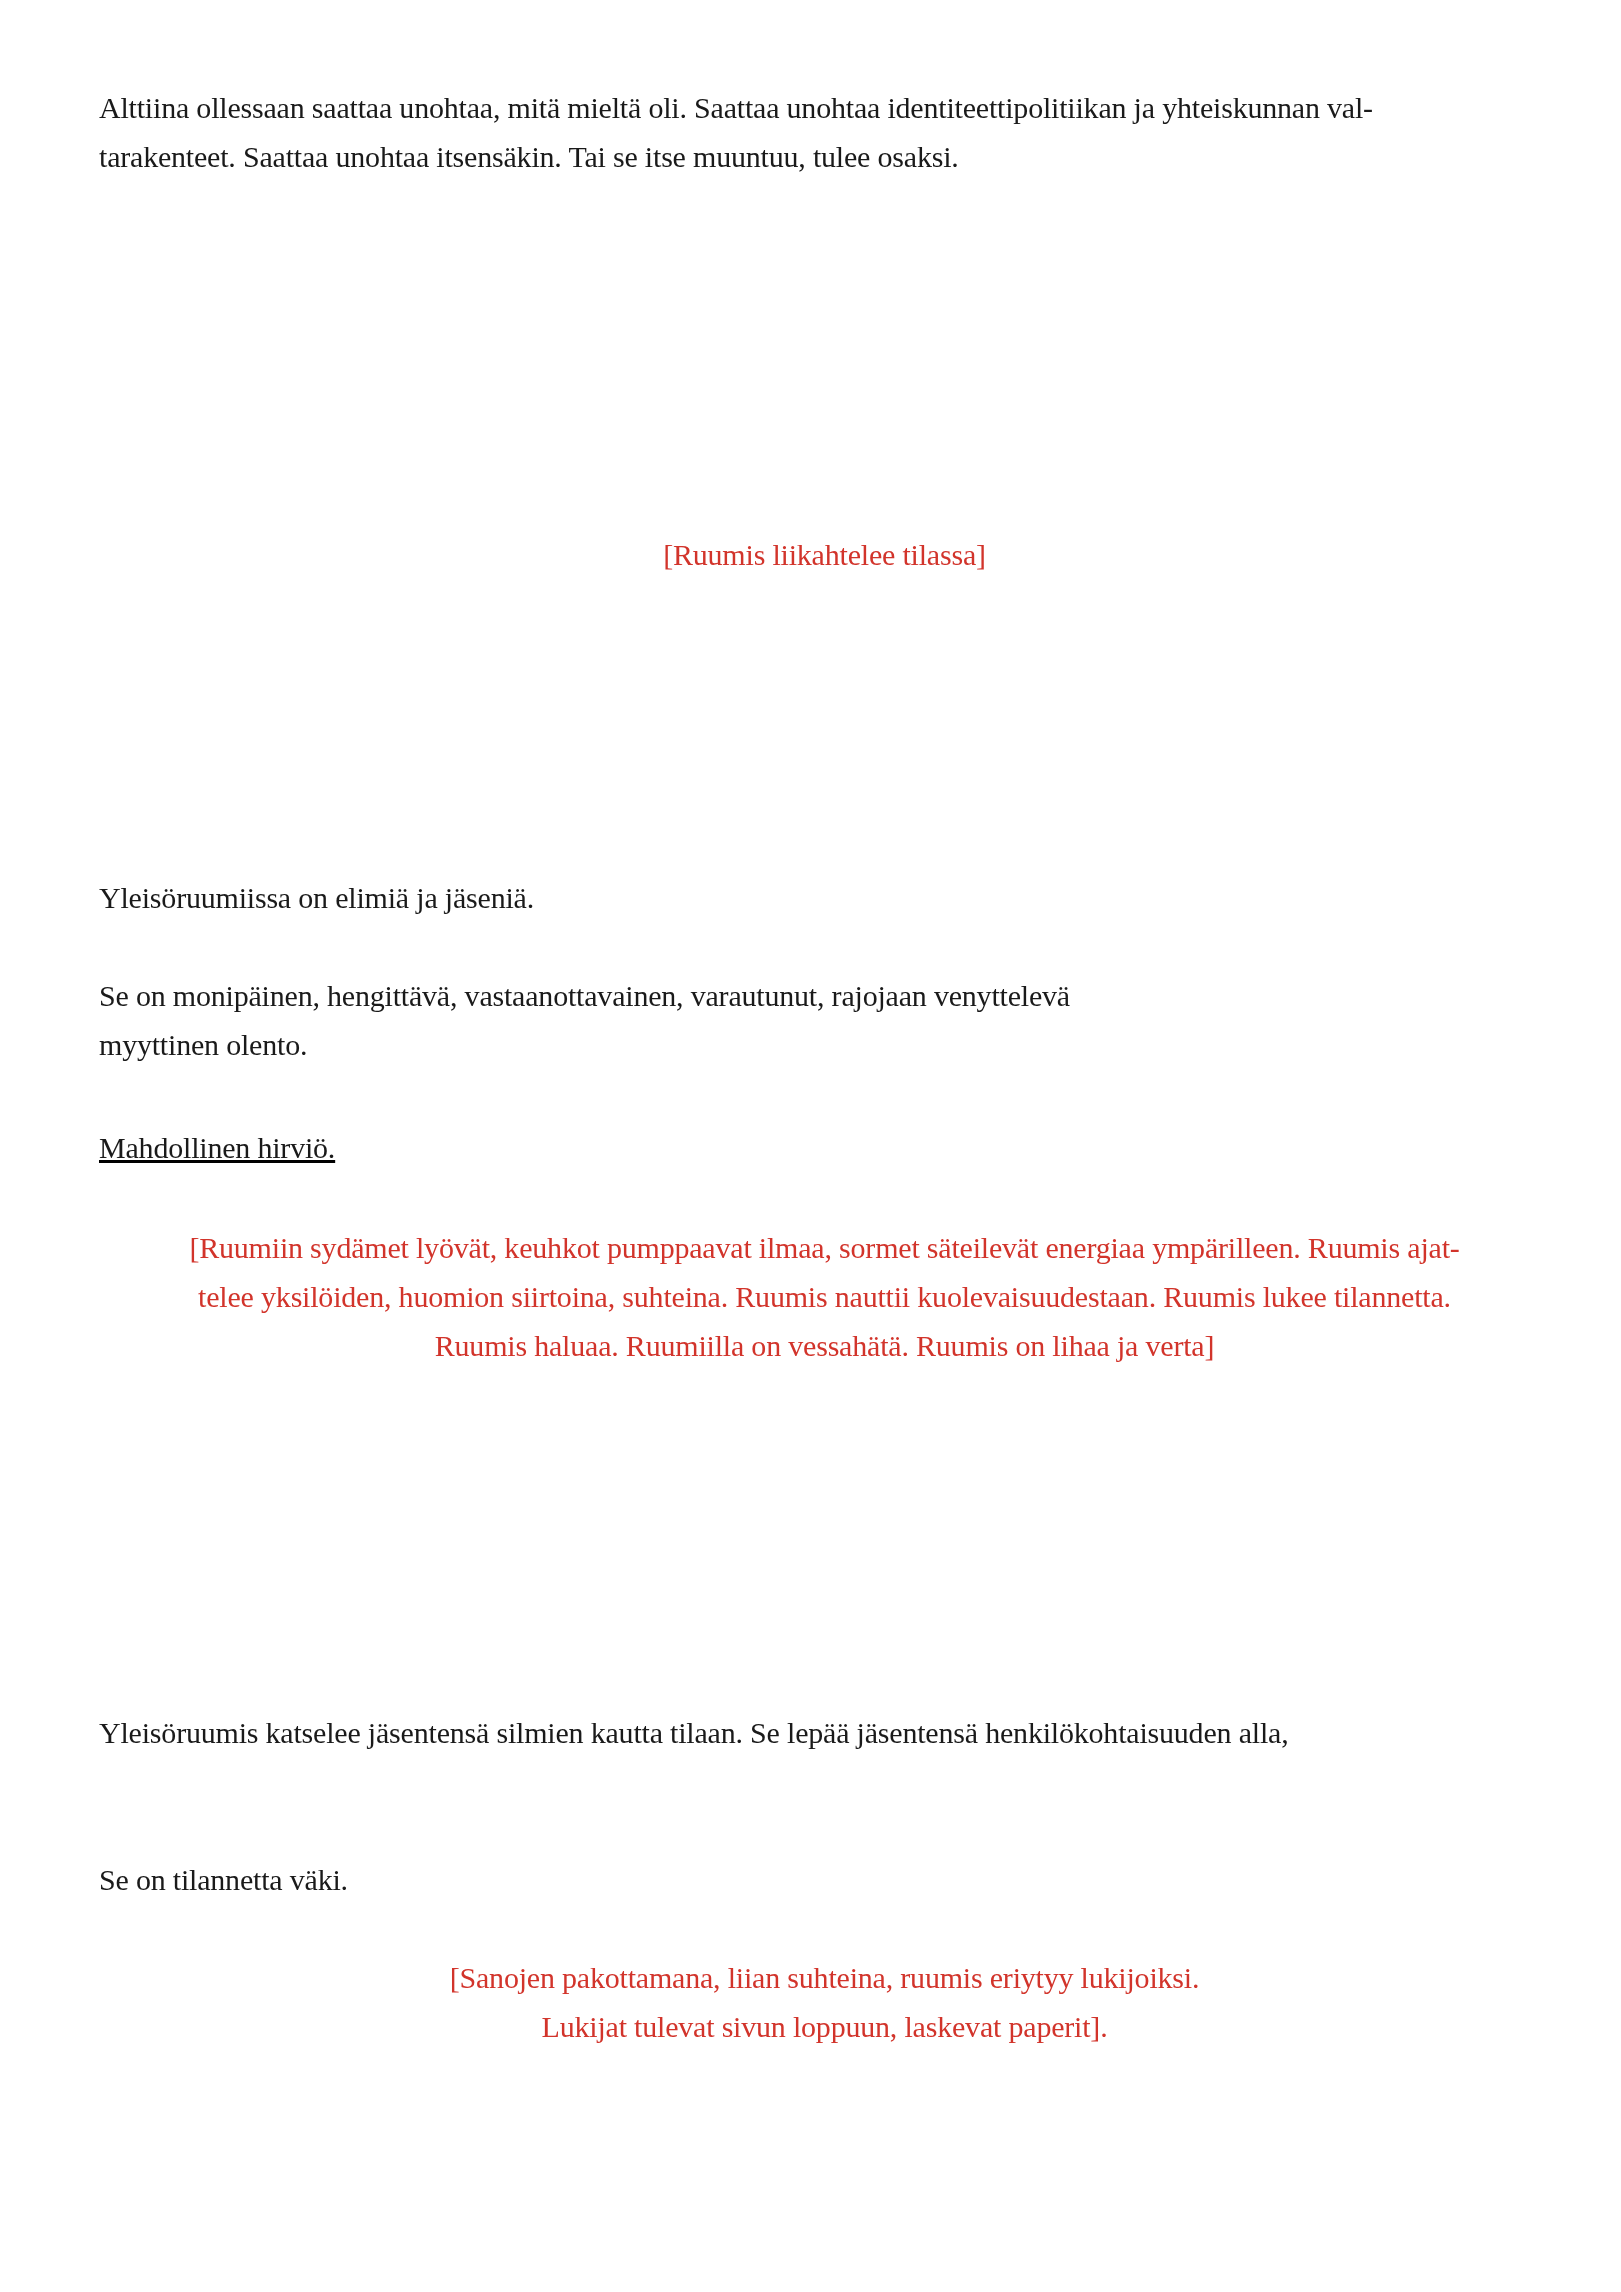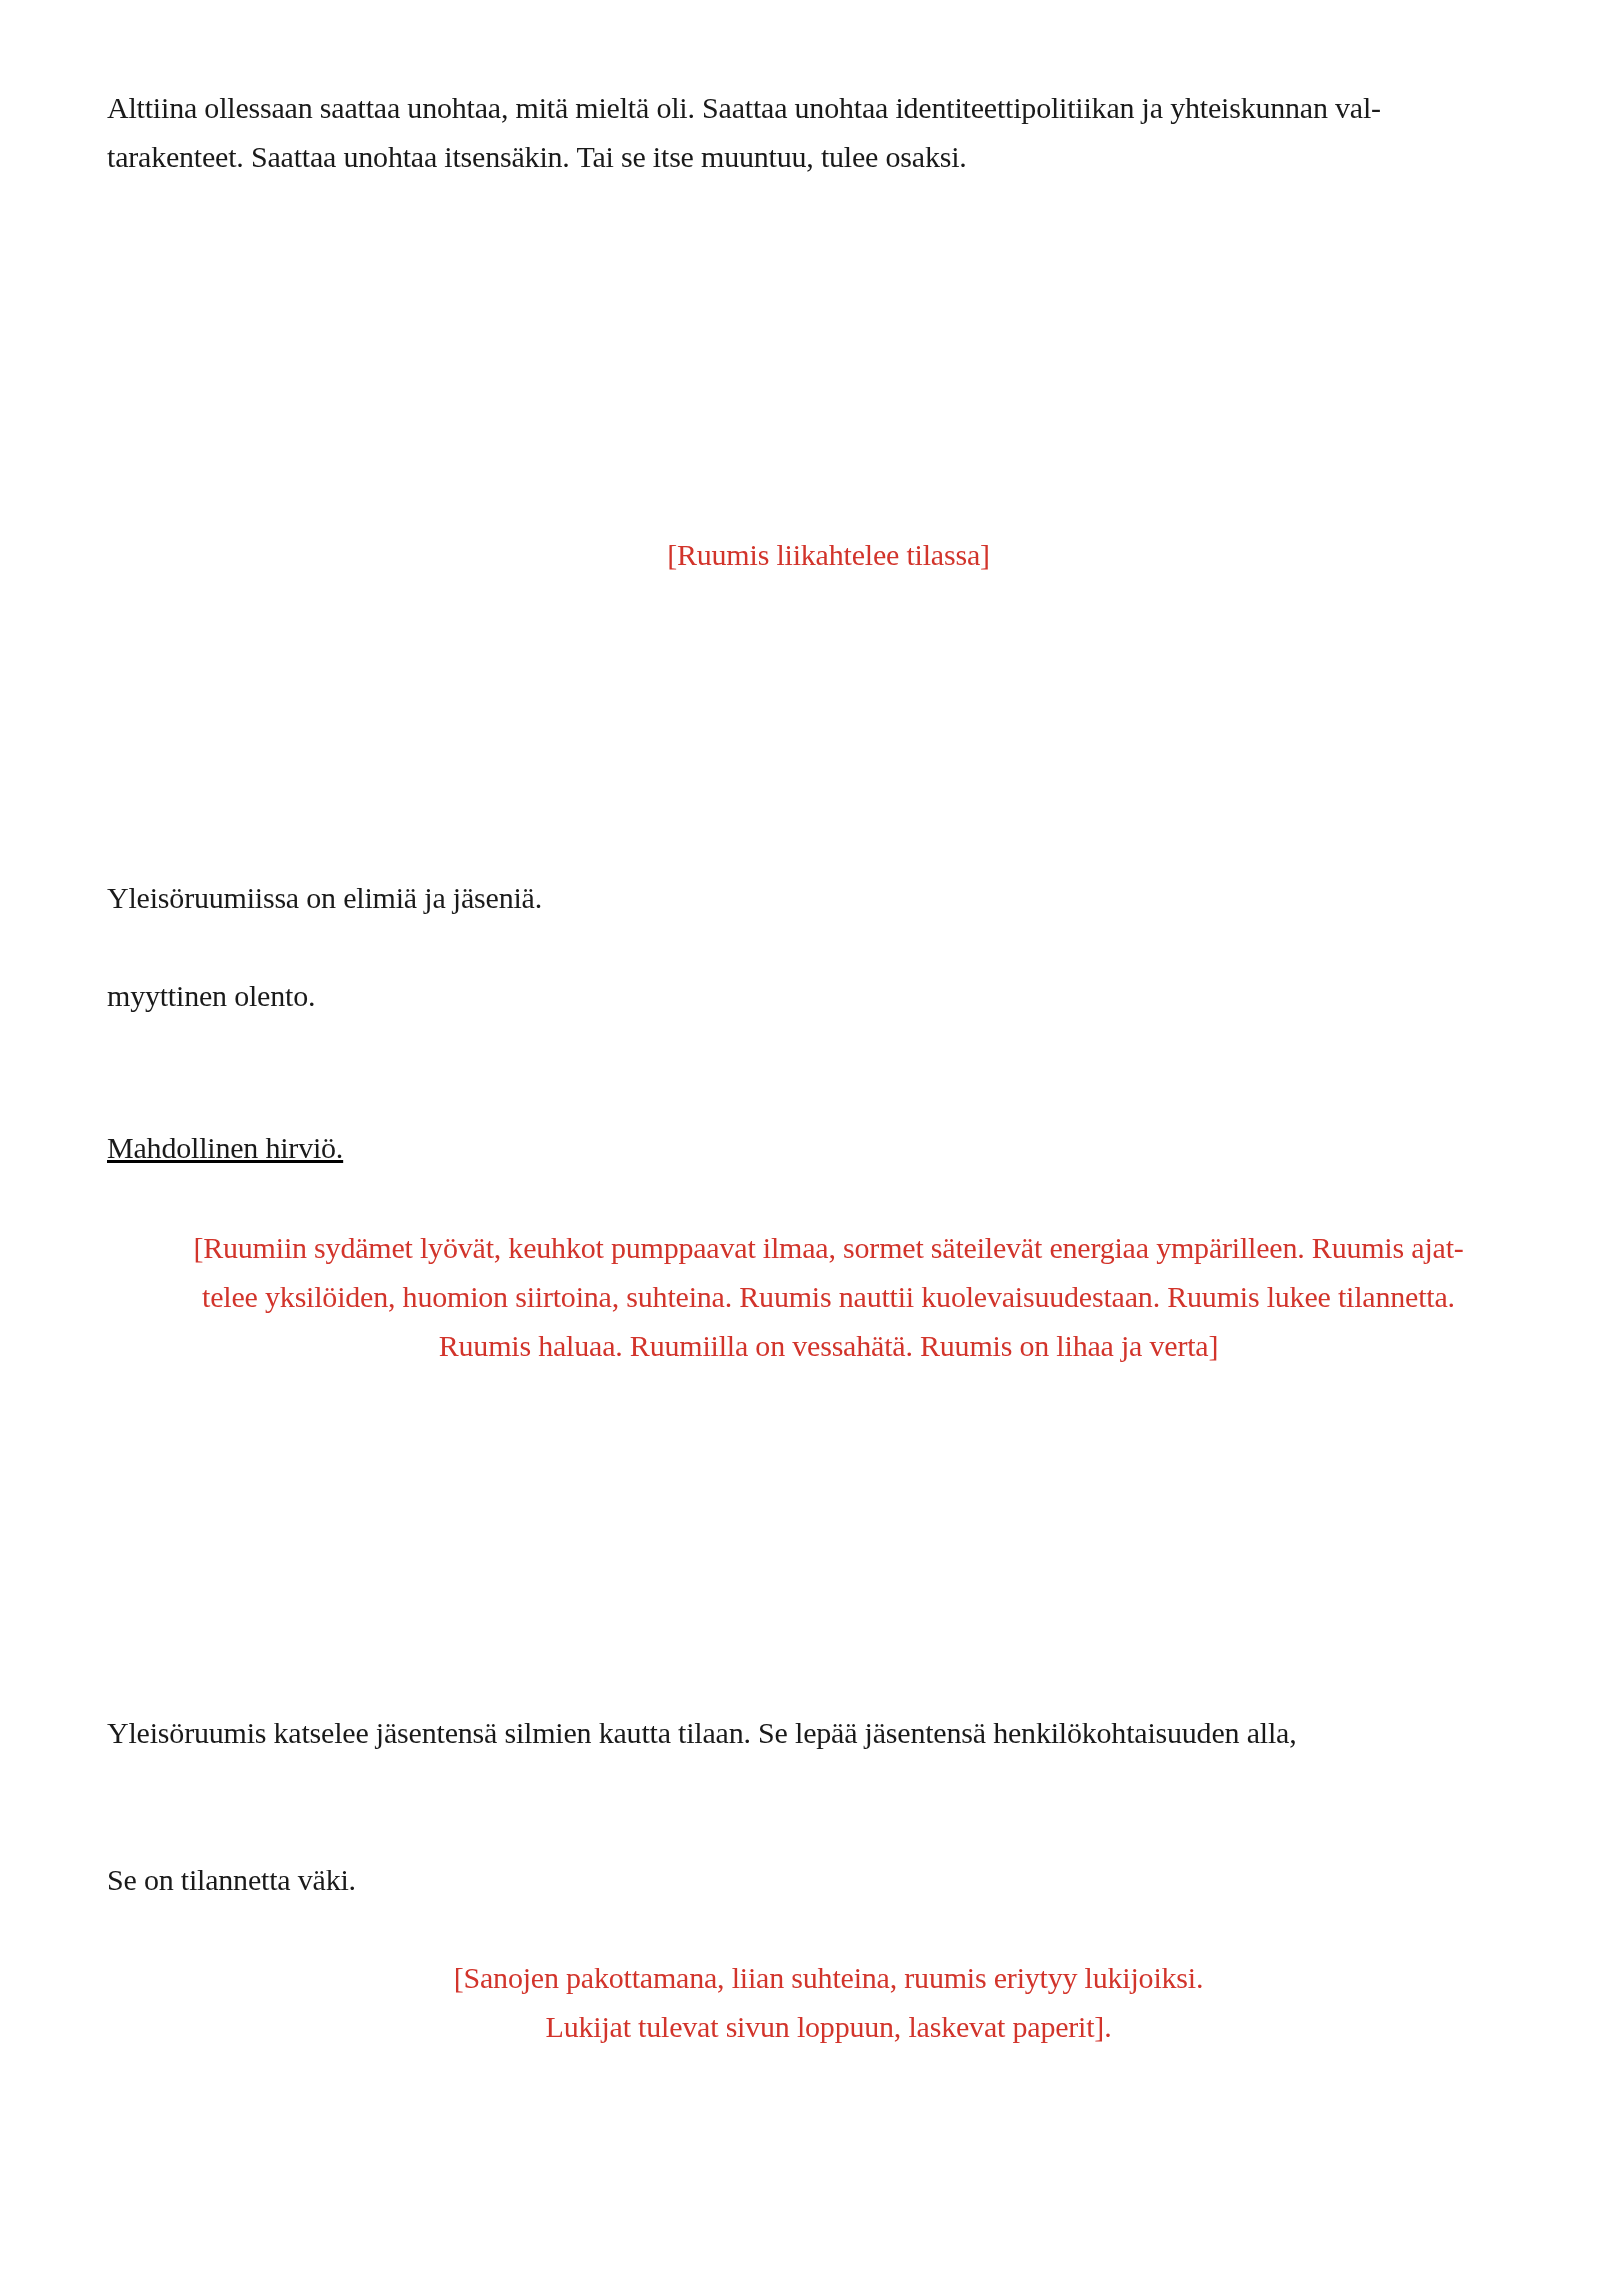--- a/index.html
+++ b/index.html
@@ -24,21 +24,20 @@
     position:absolute;
     left:99px;
     width:1451px;
   }
   .line{
     font-size:30px;
     line-height:49px;
     letter-spacing:-0.2px;
     white-space:nowrap;
     color:var(--ink);
-    margin-left:8px;
   }
   .red .line{
     color:var(--red);
     text-align:center;
   }
   
   .pos-p1     {top:83px;}
   .pos-stanza {top:243px;}
   .pos-stage1 {top:530px;}
   .pos-p2     {top:873px;}
@@ -62,20 +61,21 @@
 
   <div class="block red pos-stage1">
     <div class="line">[Ruumis liikahtelee tilassa]</div>
   </div>
 
   <div class="block pos-p2">
     <div class="line">Yleisöruumiissa on elimiä ja jäseniä.</div>
   </div>
 
   <div class="block pos-p3">
+    <div class="line">Se on monipäinen, hengittävä, vastaanottavainen, varautunut, rajojaan venyttelevä</div>
     <div class="line">myyttinen olento.</div>
   </div>
 
   <div class="block pos-p4">
     <div class="line">Mahdollinen hirviö.</div>
   </div>
 
   <div class="block red pos-stage2">
     <div class="line">[Ruumiin sydämet lyövät, keuhkot pumppaavat ilmaa, sormet säteilevät energiaa ympärilleen. Ruumis ajat-</div>
     <div class="line">telee yksilöiden, huomion siirtoina, suhteina. Ruumis nauttii kuolevaisuudestaan. Ruumis lukee tilannetta.</div>

